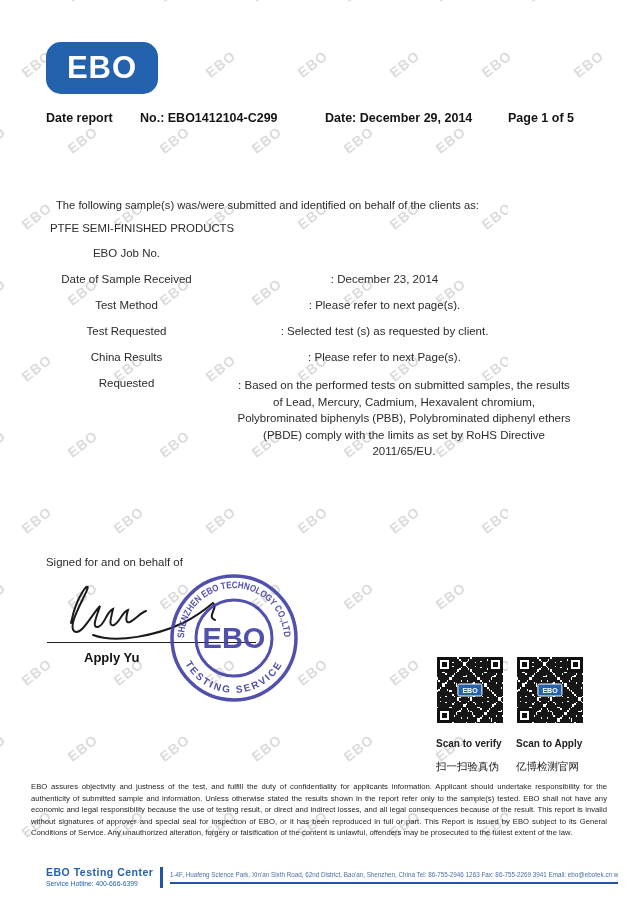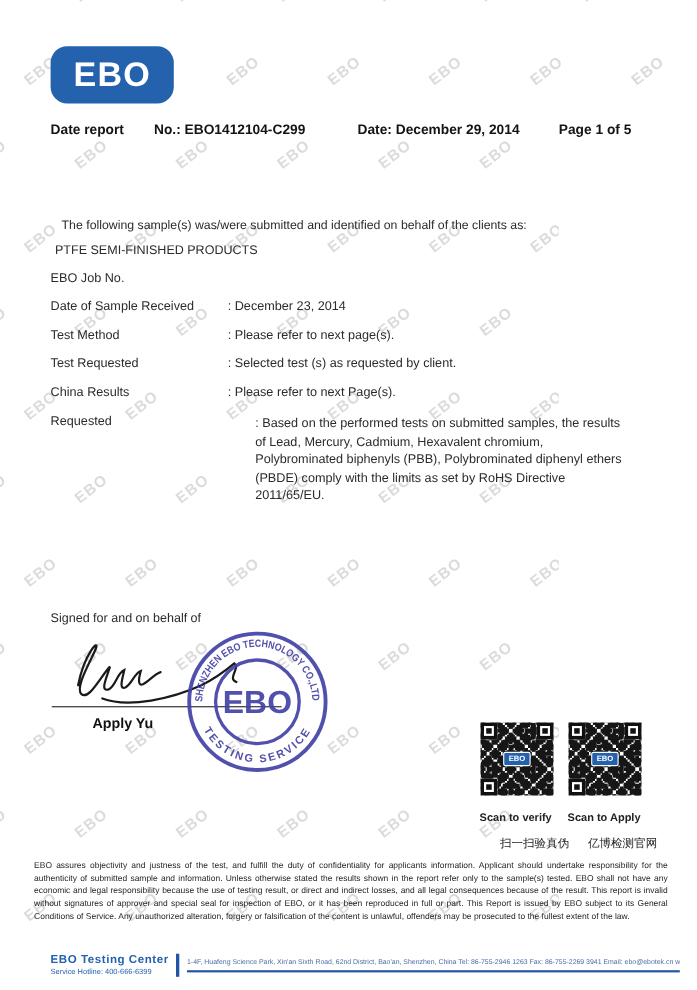--- a/index.html
+++ b/index.html
@@ -15,21 +15,21 @@
         border-radius:15px;display:flex;align-items:center;justify-content:center;
         color:#fff;font-weight:bold;font-size:31px;letter-spacing:1px;}
   
   .hdr{position:absolute;top:111px;font-weight:bold;font-size:12.5px;color:#141414;white-space:nowrap;}
   .hdr.title{left:46px;} .hdr.no{left:140px;} .hdr.date{left:325px;} .hdr.page{left:508px;}
   
   .client{position:absolute;left:46px;top:146px;font-size:11.2px;line-height:18px;color:#2e2e2e;}
   .intro{position:absolute;left:46px;top:199px;font-size:11.2px;margin-left:10px;}
   .sample{position:absolute;left:50px;top:222px;font-size:11.4px;}
   
-  .fields{position:absolute;left:46px;top:247px;width:530px;}
+  .fields{position:absolute;left:46px;top:247px;width:530px;text-align:center;}
   .frow{display:flex;margin-bottom:13px;font-size:11.5px;line-height:13px;}
   .frow .lbl{width:161px;flex:0 0 161px;}
   .frow .val{width:355px;}
   .frow .val.multiline{line-height:16.5px;margin-left:25px;}
   
   .signedfor{position:absolute;left:46px;top:556px;font-size:11.4px;}
   .sig-svg{position:absolute;left:55px;top:577px;}
   .sig-line{position:absolute;left:47px;top:642px;width:209px;border-top:1.5px solid #222;}
   .signer{position:absolute;left:84px;top:650px;font-weight:bold;font-size:13px;color:#111;}
   .stamp{position:absolute;left:167px;top:571px;opacity:.92;}
@@ -40,21 +40,21 @@
       conic-gradient(#161616 90deg,transparent 0 180deg,#161616 0 270deg,transparent 0) 1px 2px/7px 7px,
       #fff;}
   .qr.q1{left:437px;} .qr.q2{left:517px;}
   .finder{position:absolute;width:15px;height:15px;border:3px solid #111;background:#fff;box-sizing:border-box;}
   .finder::after{content:"";position:absolute;inset:2px;background:#111;}
   .f-tl{left:0;top:0;} .f-tr{right:0;top:0;} .f-bl{left:0;bottom:0;}
   .qr-ebo{position:absolute;left:50%;top:50%;transform:translate(-50%,-50%);background:#2462ae;
           color:#fff;font-size:7px;font-weight:bold;padding:2px 4px;border-radius:2px;border:1px solid #fff;}
   .qr-cap{position:absolute;top:738px;font-weight:bold;font-size:10px;color:#222;width:90px;}
   .qr-cap.c1{left:436px;} .qr-cap.c2{left:516px;}
-  .qr-cn{position:absolute;top:760px;font-size:10.5px;color:#222;width:100px;text-align:center;}
+  .qr-cn{position:absolute;top:760px;font-size:10.5px;color:#222;width:100px;}
   .qr-cn.c1{left:436px;} .qr-cn.c2{left:516px;}
   
   .disclaimer{position:absolute;left:31px;top:781px;width:576px;font-size:7.7px;line-height:1.5;
               text-align:justify;color:#1f1f1f;}
   
   .foot-name{position:absolute;left:46px;top:866px;color:#2462ae;font-weight:bold;font-size:10.5px;letter-spacing:.5px;}
   .foot-hot{position:absolute;left:46px;top:880px;color:#2462ae;font-size:6.8px;}
   .foot-div{position:absolute;left:160px;top:867px;width:3px;height:21px;background:#2455a4;}
   .foot-addr{position:absolute;left:170px;top:871px;width:448px;color:#4a6fa5;font-size:6.3px;
              padding-bottom:4px;border-bottom:2px solid #2455a4;white-space:nowrap;overflow:hidden;}

